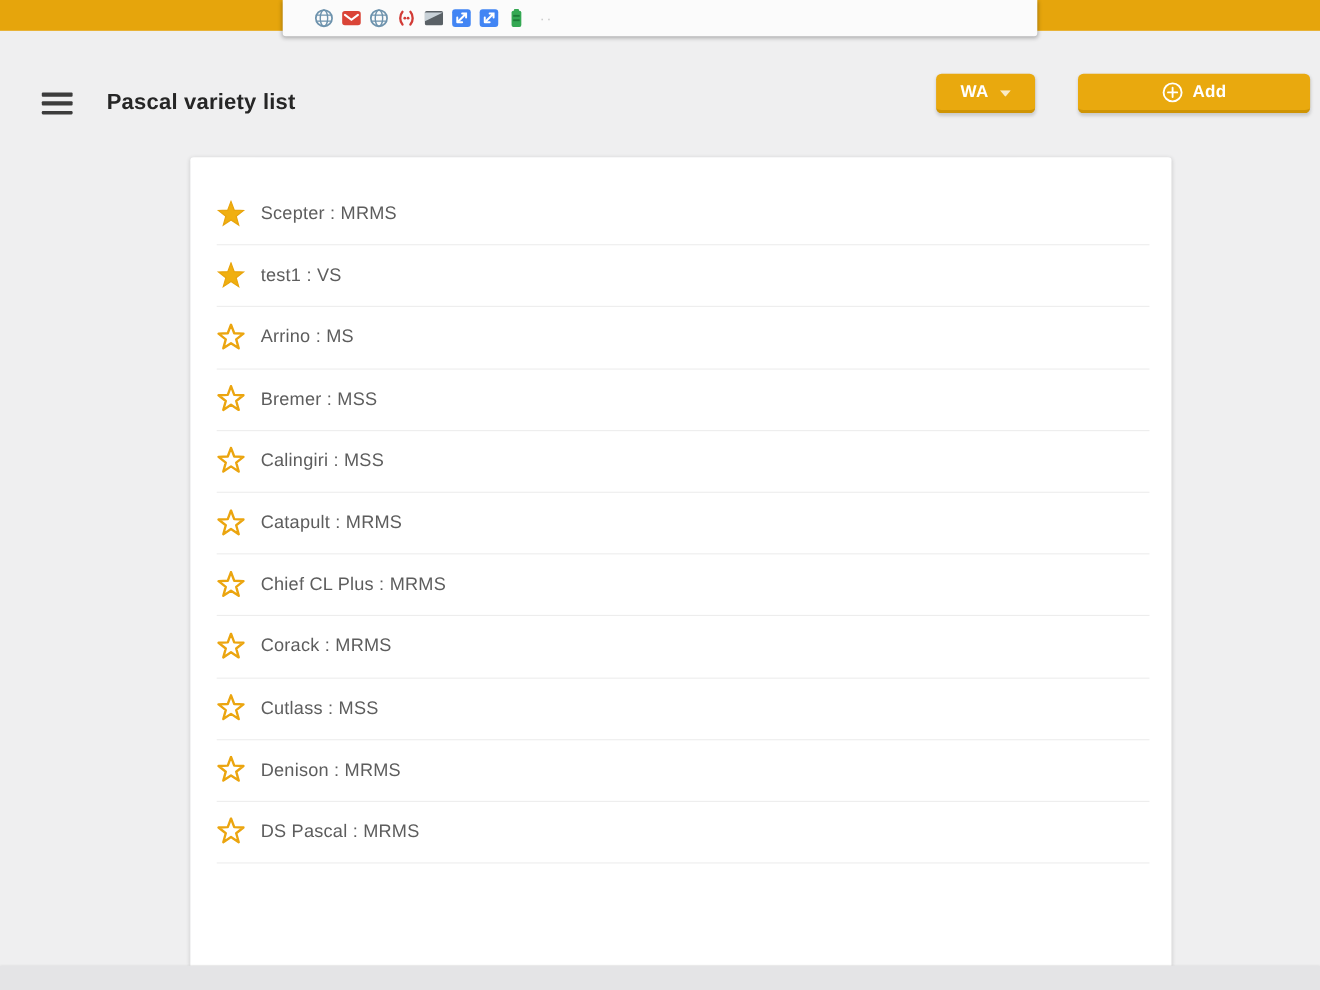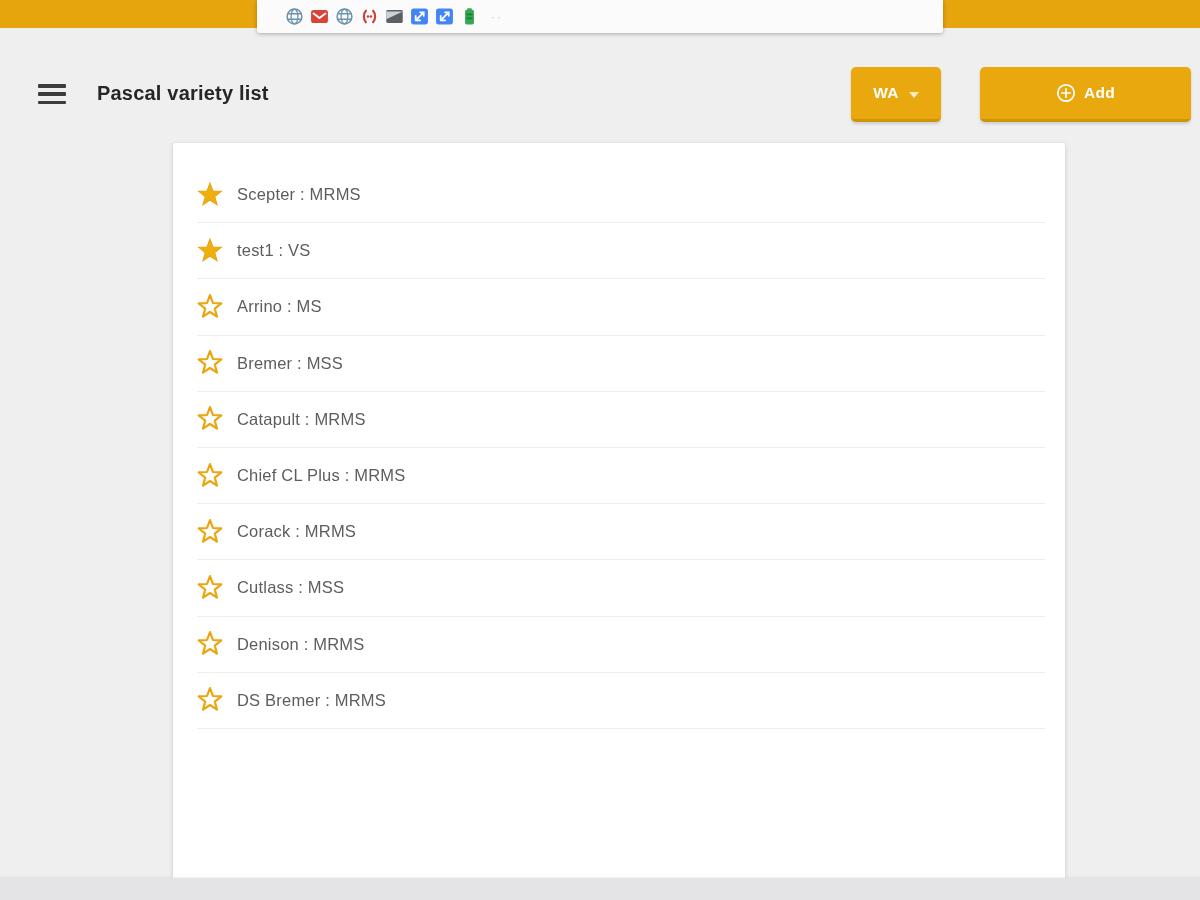--- a/index.html
+++ b/index.html
@@ -27,21 +27,21 @@
     position: absolute; left: 38px; top: 84px; width: 28px; height: 20px;
     background: none; border: none; cursor: pointer;
     display: flex; flex-direction: column; justify-content: space-between; padding: 0;
   }
   .hamburger .bar { width: 28px; height: 3.5px; background: #3c3c3c; border-radius: 1px; }
   .page-title {
     position: absolute; left: 97px; top: 82px; font-size: 20px; font-weight: 700;
     color: #262626; letter-spacing: 0.2px;
   }
   .btn {
-    position: absolute; top: 67px; height: 55px; border: none; cursor: pointer;
+    position: absolute; top: 67px; height: 36px; border: none; cursor: pointer;
     background: #e9a90e; border-bottom: 3px solid #cf9404; border-radius: 5px;
     color: #ffffff; font-family: "Liberation Sans", sans-serif;
     font-size: 15.5px; font-weight: 700; letter-spacing: 0.3px;
     display: flex; align-items: center; justify-content: center; gap: 8px;
     box-shadow: 0 2px 3px rgba(0,0,0,0.15);
   }
   .btn-wa { left: 851px; width: 90px; }
   .btn-add { left: 980px; width: 211px; justify-content: center; }
   .caret-icon { display: inline-block; margin-left: 2px; opacity: 0.9; }
   .plus-icon { display: inline-flex; }
@@ -187,20 +187,26 @@
         <li class="row">
     <svg class="star star-outline" viewBox="0 0 24 24">
       <path d="M12 1 L14.7 8.28 L22.46 8.6 L16.37 13.42 L18.47 20.9 L12 16.6 L5.53 20.9 L7.63 13.42 L1.54 8.6 L9.3 8.28 Z"></path>
     </svg>
     <span class="row-label">Bremer : MSS</span>
   </li>
         <li class="row">
     <svg class="star star-outline" viewBox="0 0 24 24">
       <path d="M12 1 L14.7 8.28 L22.46 8.6 L16.37 13.42 L18.47 20.9 L12 16.6 L5.53 20.9 L7.63 13.42 L1.54 8.6 L9.3 8.28 Z"></path>
     </svg>
+    <span class="row-label">Calingiri : MSS</span>
+  </li>
+        <li class="row">
+    <svg class="star star-outline" viewBox="0 0 24 24">
+      <path d="M12 1 L14.7 8.28 L22.46 8.6 L16.37 13.42 L18.47 20.9 L12 16.6 L5.53 20.9 L7.63 13.42 L1.54 8.6 L9.3 8.28 Z"></path>
+    </svg>
     <span class="row-label">Catapult : MRMS</span>
   </li>
         <li class="row">
     <svg class="star star-outline" viewBox="0 0 24 24">
       <path d="M12 1 L14.7 8.28 L22.46 8.6 L16.37 13.42 L18.47 20.9 L12 16.6 L5.53 20.9 L7.63 13.42 L1.54 8.6 L9.3 8.28 Z"></path>
     </svg>
     <span class="row-label">Chief CL Plus : MRMS</span>
   </li>
         <li class="row">
     <svg class="star star-outline" viewBox="0 0 24 24">
@@ -217,19 +223,19 @@
         <li class="row">
     <svg class="star star-outline" viewBox="0 0 24 24">
       <path d="M12 1 L14.7 8.28 L22.46 8.6 L16.37 13.42 L18.47 20.9 L12 16.6 L5.53 20.9 L7.63 13.42 L1.54 8.6 L9.3 8.28 Z"></path>
     </svg>
     <span class="row-label">Denison : MRMS</span>
   </li>
         <li class="row">
     <svg class="star star-outline" viewBox="0 0 24 24">
       <path d="M12 1 L14.7 8.28 L22.46 8.6 L16.37 13.42 L18.47 20.9 L12 16.6 L5.53 20.9 L7.63 13.42 L1.54 8.6 L9.3 8.28 Z"></path>
     </svg>
-    <span class="row-label">DS Bremer : MRMS</span>
+    <span class="row-label">DS Pascal : MRMS</span>
   </li>
       </ul>
   </main>
 
   <div class="bottom-strip"></div>
 </div>
 
 </body></html>

